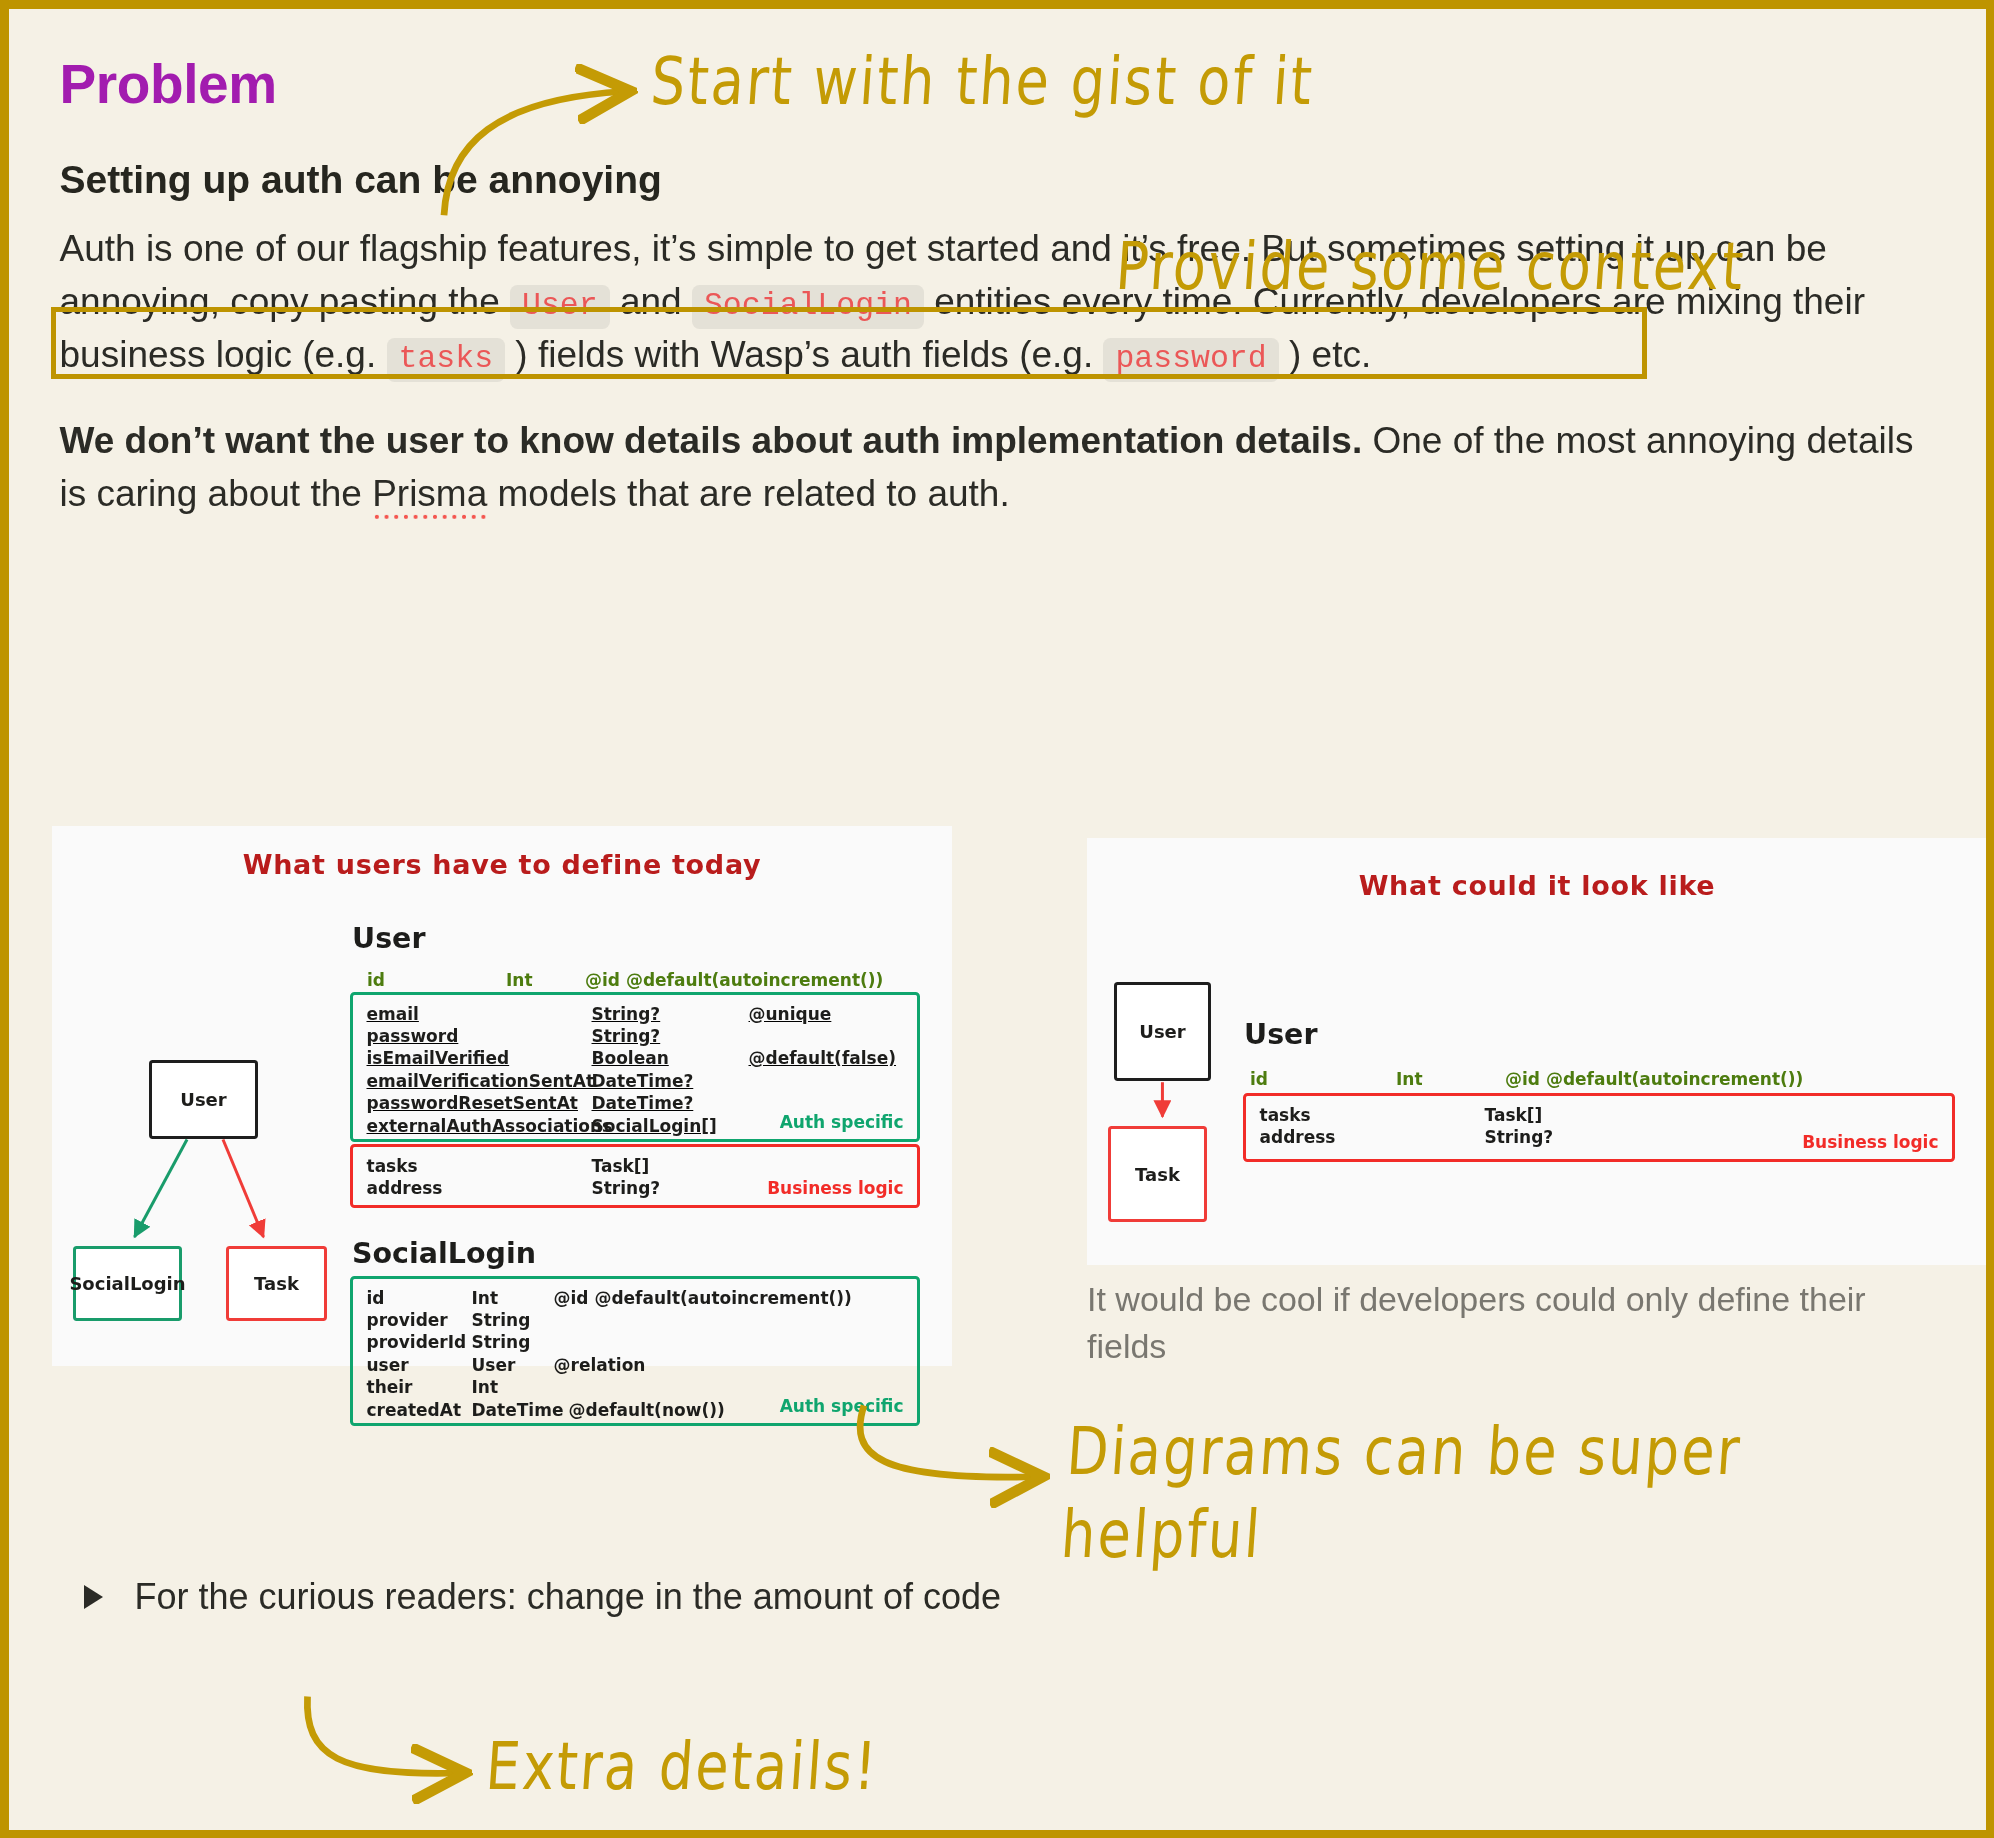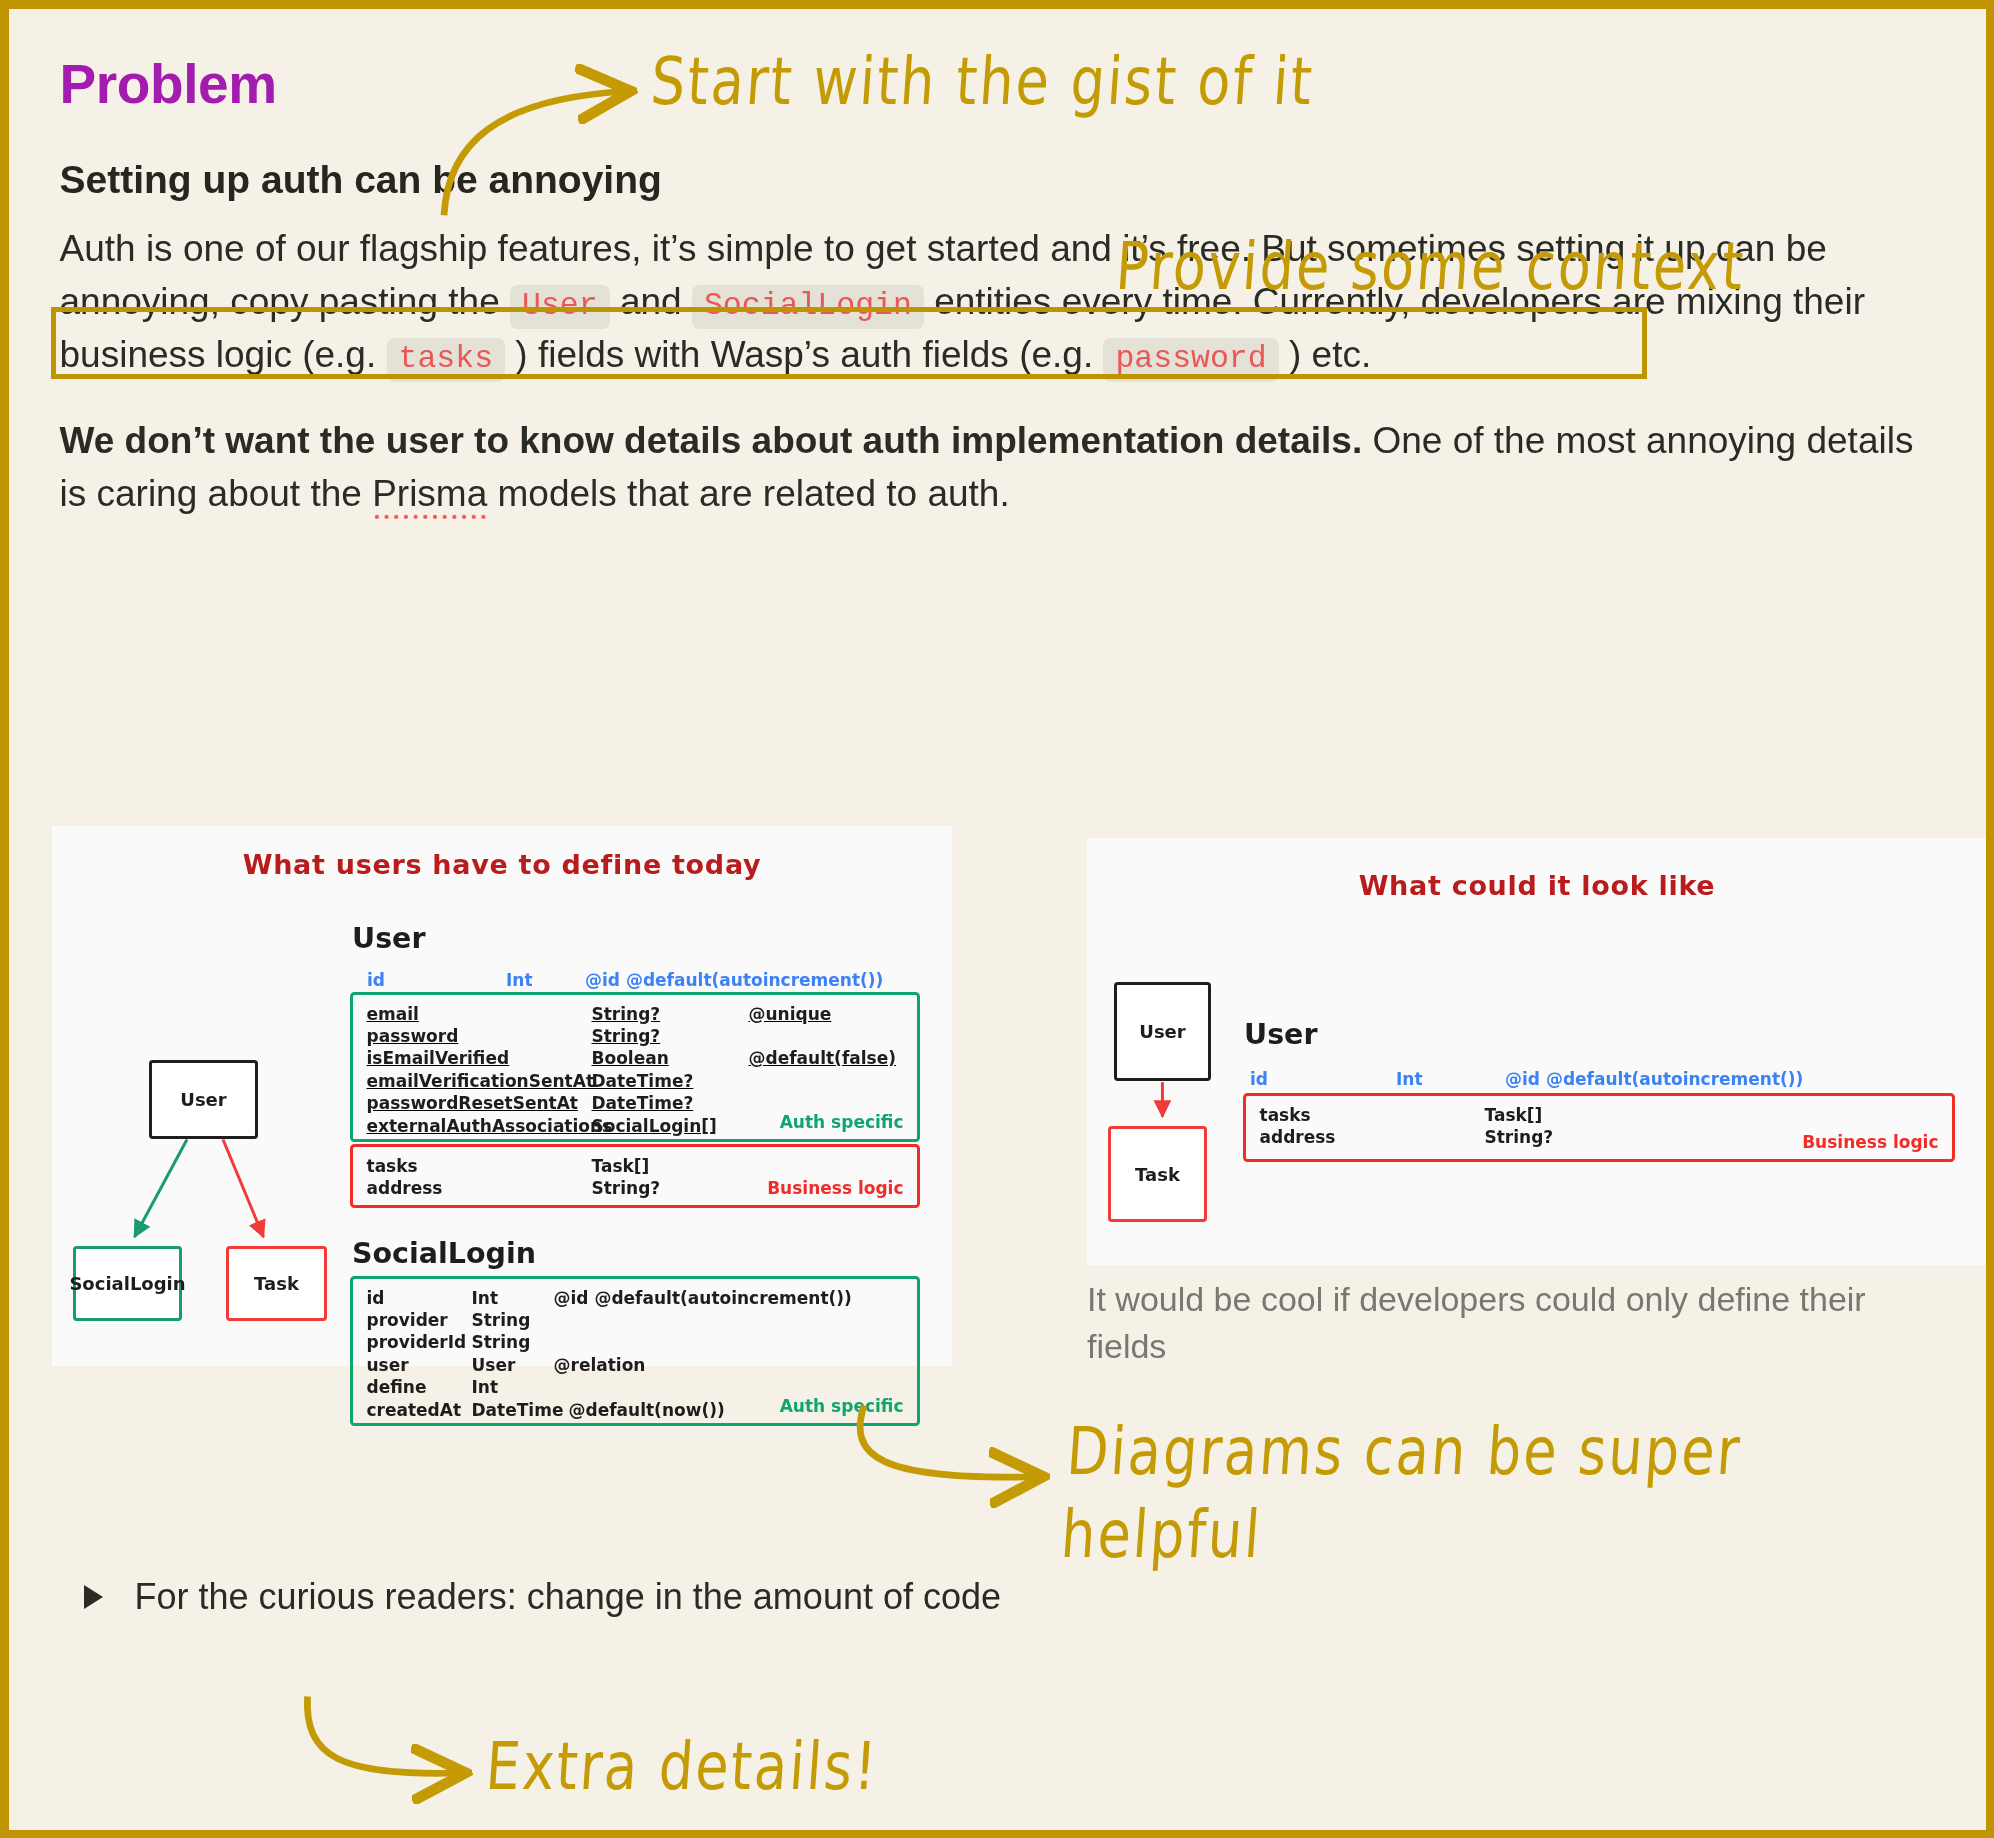--- a/index.html
+++ b/index.html
@@ -156,21 +156,21 @@
     font-size: 17px;
   }
   .grouplabel.green { color: #0FA56E; }
   .grouplabel.red   { color: #F22C28; }
 
   .plainrow {
     position: absolute;
     font-family: "DejaVu Sans", sans-serif;
     font-weight: bold;
     font-size: 17px;
-    color: #3b82f6;
+    color: #4d7c0f;
     white-space: nowrap;
   }
 
   
   .caption {
     position: absolute;
     font-size: 34px;
     color: #797770;
     line-height: 1.38;
   }
@@ -331,21 +331,21 @@
           <span class="fname" style="width:105px;">providerId</span>
             <span class="ftype" style="width:82px;">String</span>
             <span class="fattr"></span>
         </div>
         <div class="fieldrow">
           <span class="fname" style="width:105px;">user</span>
             <span class="ftype" style="width:82px;">User</span>
             <span class="fattr">@relation</span>
         </div>
         <div class="fieldrow">
-          <span class="fname" style="width:105px;">define</span>
+          <span class="fname" style="width:105px;">their</span>
             <span class="ftype" style="width:82px;">Int</span>
             <span class="fattr"></span>
         </div>
         <div class="fieldrow">
           <span class="fname" style="width:105px;">createdAt</span>
             <span class="ftype" style="width:97px;">DateTime</span>
             <span class="fattr">@default(now())</span>
         </div>
         <div class="grouplabel green">Auth specific</div>
       </div>

